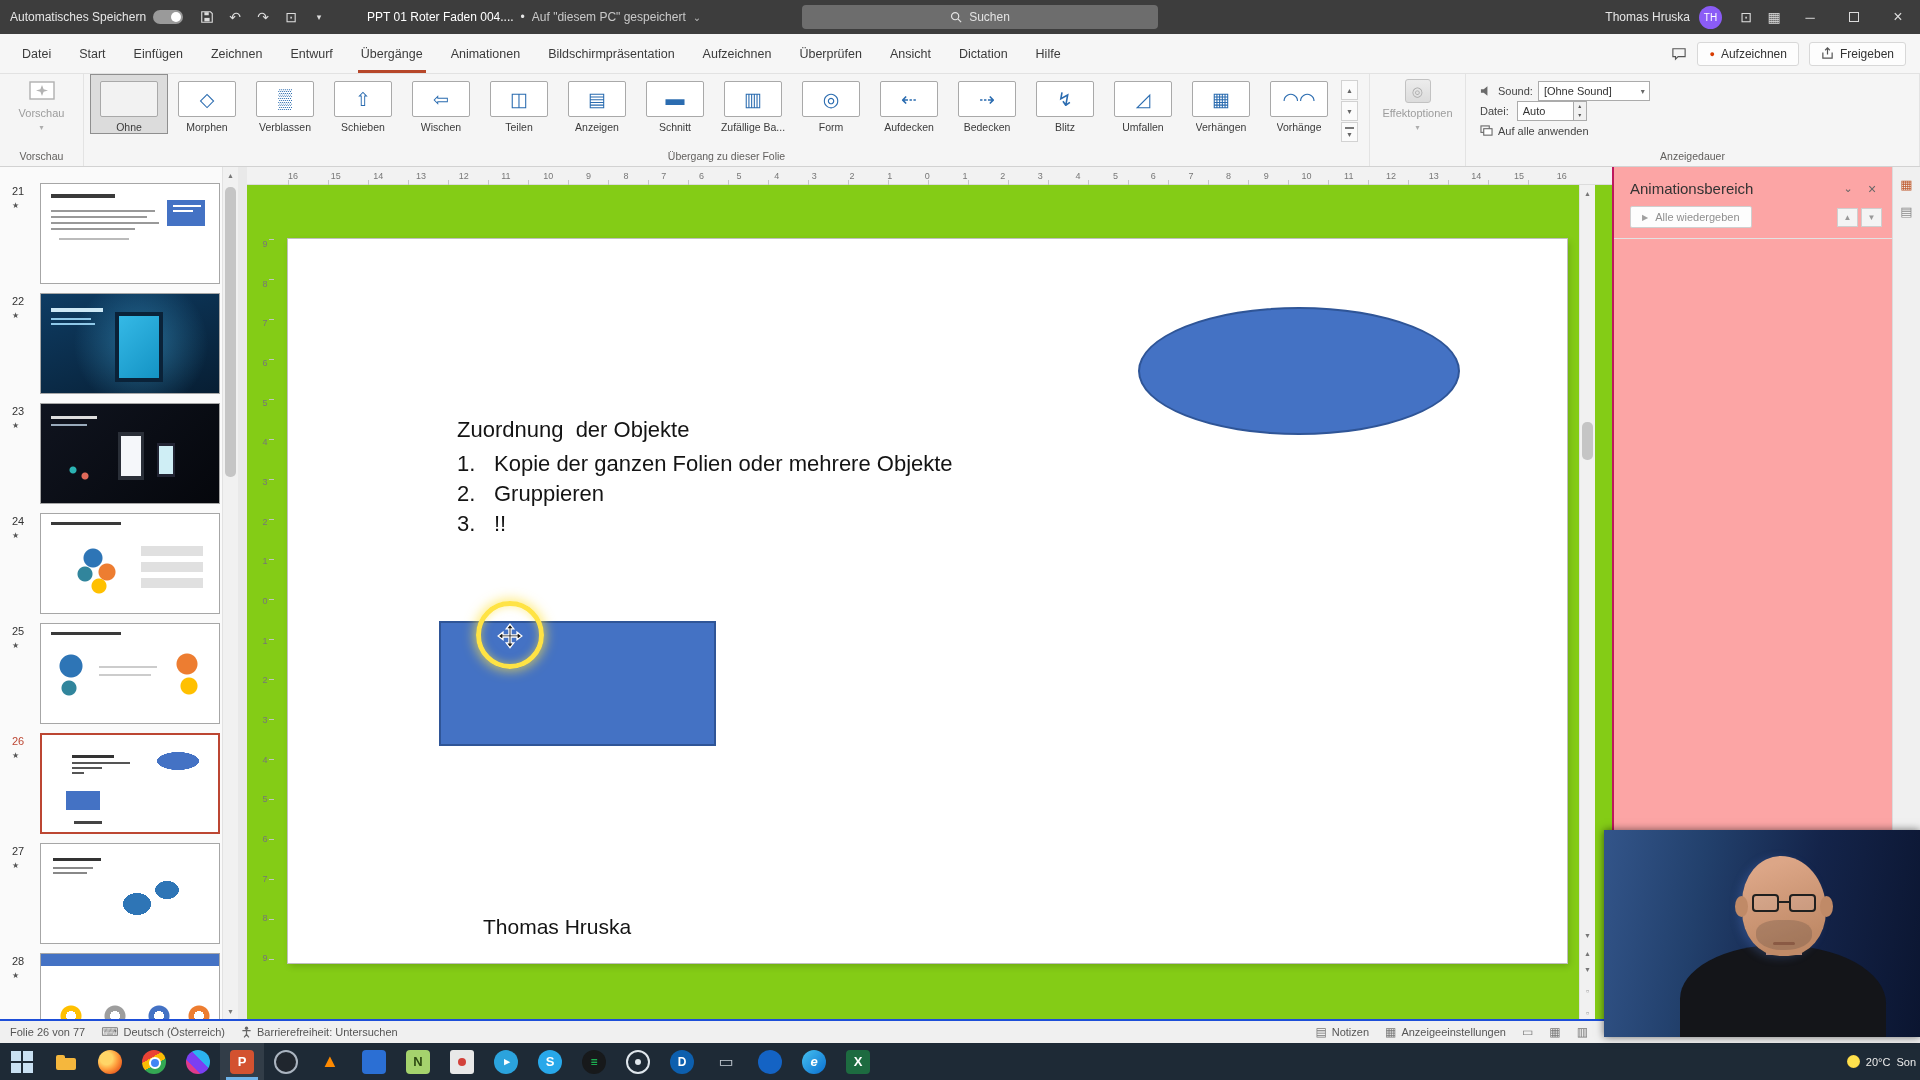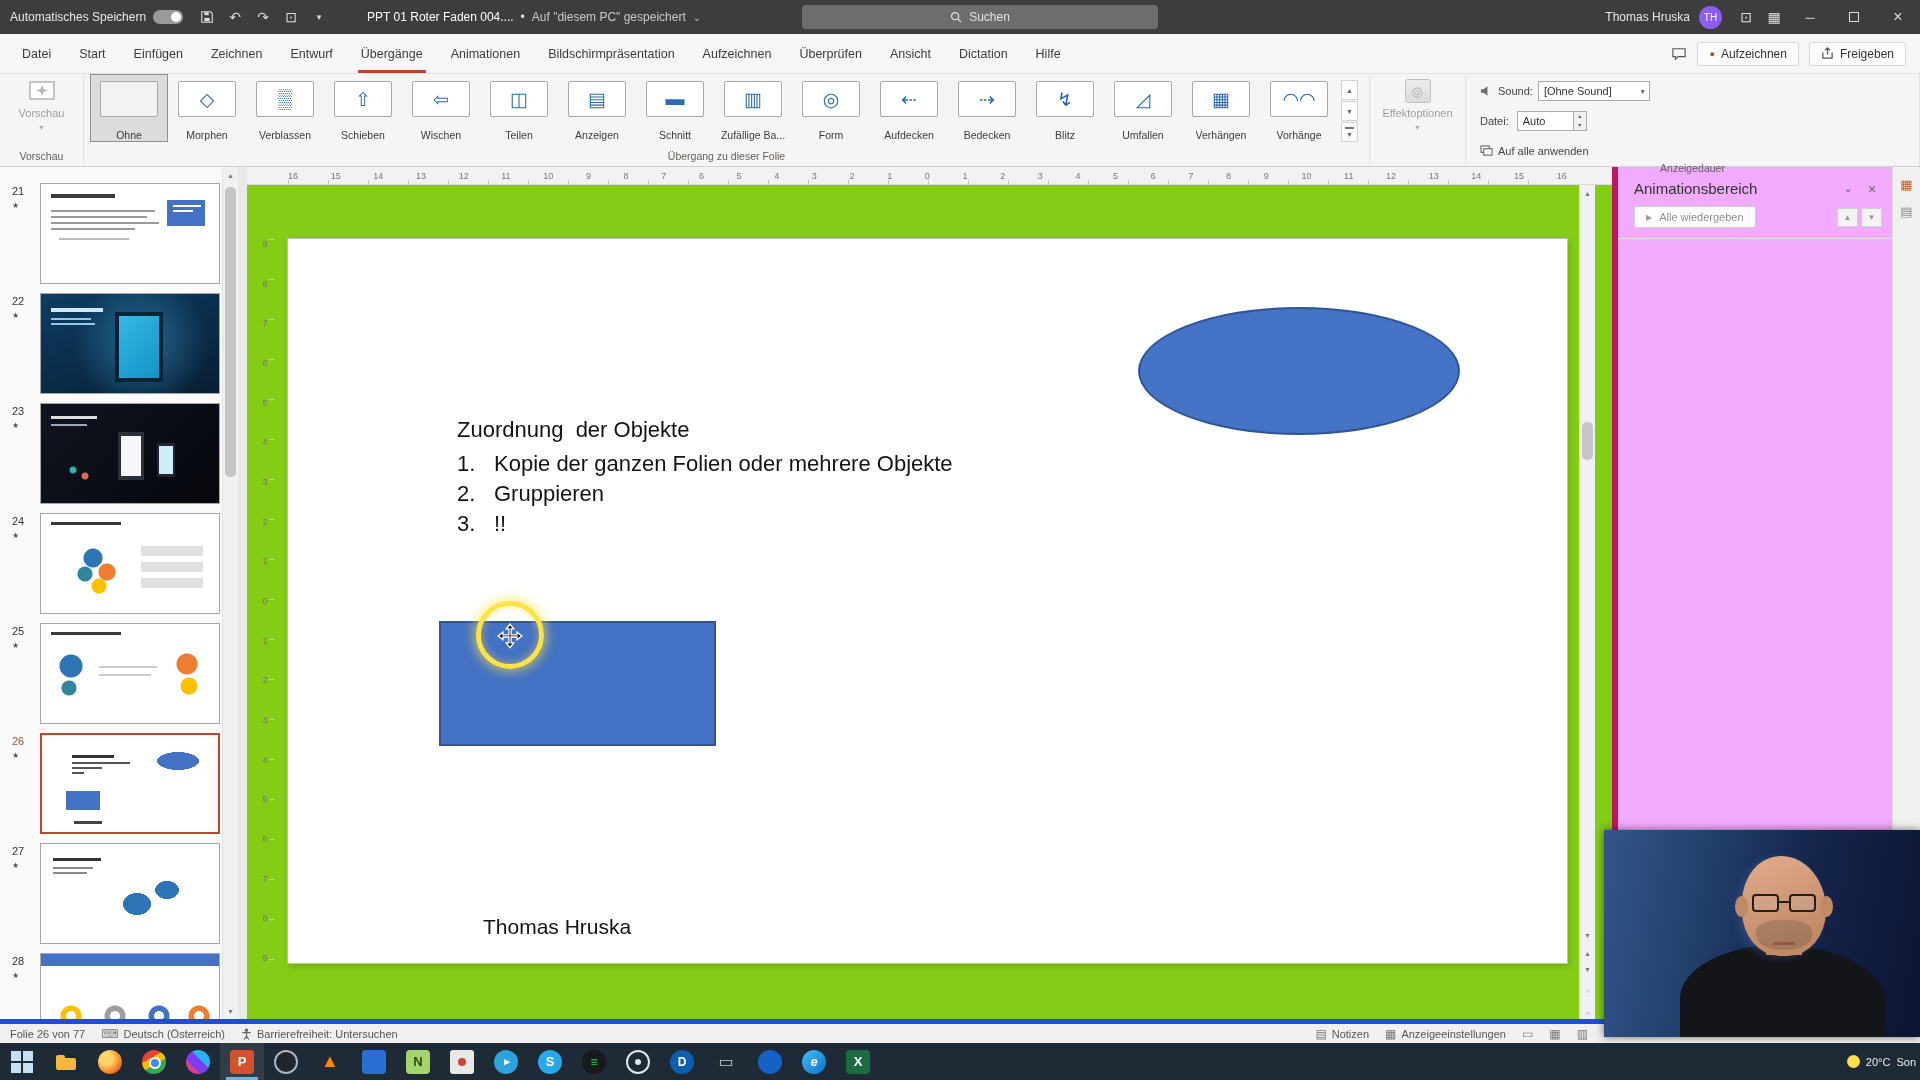--- a/index.html
+++ b/index.html
@@ -40,30 +40,30 @@
 .rg-label{height:17px;font-size:10.5px;color:#62605e;text-align:center;line-height:14px}
 .rg-preview{width:84px}
 .bigbtn{width:72px;margin:5px auto 0;display:flex;flex-direction:column;align-items:center;gap:4px;font-size:11px;color:#9c9c9c;text-align:center}
 .bigbtn .dd{font-size:8px;color:#adadad}
 .rg-gallery{width:1286px}
 #titems{display:flex;padding:0 0 0 6px}
 .titem{width:78px;display:flex;flex-direction:column;align-items:center;padding-top:6px;border:1px solid transparent}
 .titem.selected{background:#dcdcdc;border-color:#8f8f8f}
 .ticon{width:58px;height:36px;background:#fff;border:1px solid #a9a9a9;border-radius:2px;display:flex;align-items:center;justify-content:center;font-size:19px;color:#2b6cb0;overflow:hidden}
 .titem.selected .ticon{color:#9a9a9a;background:#f2f2f2}
-.tlabel{margin-top:12px;font-size:10.5px;color:#3b3b3b;max-width:76px;white-space:nowrap;overflow:hidden}
+.tlabel{margin-top:4px;font-size:10.5px;color:#3b3b3b;max-width:76px;white-space:nowrap;overflow:hidden}
 .gscroll{width:19px;margin-left:3px;display:flex;flex-direction:column;gap:1px;padding-top:6px}
 .gsbtn{width:17px;height:20px;background:#fbfbfb;border:1px solid #d2d2d2;font-size:7px;color:#666;display:flex;align-items:center;justify-content:center;position:relative}
 .gs-more::before{content:'';position:absolute;top:4px;left:3px;right:3px;height:1.5px;background:#777}
 .gs-more span{margin-top:5px}
 .rg-effect{width:96px}
 .effico{width:26px;height:24px;border:1px solid #c2c2c2;border-radius:3px;background:linear-gradient(#ececec,#dcdcdc);display:flex;align-items:center;justify-content:center;color:#a9a9a9;font-size:13px}
 .rg-timing{flex:1}
 .timing-body{display:flex;gap:30px;padding:7px 0 0 14px}
-.tcol{display:flex;flex-direction:column;gap:10px;font-size:11px;color:#444}
+.tcol{display:flex;flex-direction:column;gap:0;font-size:11px;color:#444}
 .trow{display:flex;align-items:center;gap:5px;height:20px;white-space:nowrap}
 .combo{display:flex;align-items:center;justify-content:space-between;background:#fff;border:1px solid #ababab;height:20px;padding:0 0 0 5px;font-size:11px;color:#333}
 .combo .dd{color:#666;font-size:8px;padding:0 4px}
 .spin{display:flex;flex-direction:column;width:13px;border-left:1px solid #ababab;height:18px}
 .spin span{flex:1;font-size:6px;line-height:8px;text-align:center;color:#555;background:#f1f1f1}
 .cb{width:13px;height:13px;border:1px solid #767676;background:#fff;display:inline-flex;align-items:center;justify-content:center;font-size:10px;color:#222;line-height:11px}
 .rico{display:flex;align-items:center;color:#6a6a6a}
 
 
 #thumbpanel{position:absolute;left:0;top:167px;width:238px;height:852px;background:#fafafa;overflow:hidden}
@@ -103,36 +103,36 @@
 .slitem .n{width:37px}
 #slidefooter{position:absolute;left:195px;top:676px;font-size:21px;color:#141414}
 #highlight{position:absolute;left:188px;top:362px;width:68px;height:68px;border-radius:50%;border:5px solid #ffe344;box-shadow:0 0 12px 2px rgba(255,227,68,.7),inset 0 0 8px rgba(255,227,68,.55)}
 #cursor{position:absolute;left:208px;top:384px;width:28px;height:28px}
 #cscroll{position:absolute;left:1332px;top:18px;width:16px;height:834px;background:#f1f1f1;border-left:1px solid #e0e0e0}
 .cs-thumb{position:absolute;left:2px;top:237px;width:11px;height:38px;background:#c5c5c5;border-radius:5px}
 .cs-btn{position:absolute;left:0;width:15px;height:16px;display:flex;align-items:center;justify-content:center;font-size:7px;color:#777}
 .cs-mini{position:absolute;left:0;width:15px;height:16px;display:flex;align-items:center;justify-content:center;font-size:9px;color:#9a9a9a}
 
 
-#animpane{position:absolute;left:1612px;top:167px;width:280px;height:852px;background:#f0abfc;border-left:6px solid #be185d}
+#animpane{position:absolute;left:1612px;top:167px;width:280px;height:852px;background:#fca5a5;border-left:2px solid #be185d}
 #ap-head{display:flex;align-items:center;padding:13px 8px 5px 16px}
 #ap-title{font-size:15px;color:#333;flex:1}
 .ap-ico{width:24px;text-align:center;color:#666;font-size:11px}
 #ap-toolbar{display:flex;align-items:center;padding:4px 10px 10px 16px;border-bottom:1px solid #e2e2e2}
 #ap-play{display:flex;gap:7px;align-items:center;font-size:11px;color:#8f8f8f;background:#fdfdfd;border:1px solid #cfcfcf;padding:4px 11px;border-radius:2px;white-space:nowrap}
 #ap-play .pg{font-size:8px;color:#9f9f9f}
 #ap-updown{margin-left:auto;display:flex;gap:3px}
 .ap-ud{width:21px;height:19px;border:1px solid #cfcfcf;background:#f4f4f4;color:#999;font-size:8px;display:flex;align-items:center;justify-content:center}
 
 
 #rightstrip{position:absolute;left:1892px;top:167px;width:28px;height:852px;background:#f0f0f0;border-left:1px solid #dcdcdc;display:flex;flex-direction:column;align-items:center;gap:12px;padding-top:10px}
 .rs-ico{font-size:13px}
 
 
-#statusbar{position:absolute;left:0;top:1019px;width:1920px;height:24px;background:#f0f0f0;border-top:5px solid #1d4ed8;display:flex;align-items:center;font-size:11px;color:#555}
+#statusbar{position:absolute;left:0;top:1019px;width:1920px;height:24px;background:#f0f0f0;border-top:2px solid #1d4ed8;display:flex;align-items:center;font-size:11px;color:#555}
 #sb-left{display:flex;align-items:center;gap:16px;padding-left:10px;white-space:nowrap}
 .sb-item{display:flex;align-items:center;gap:5px}
 #sb-right{margin-left:auto;display:flex;align-items:center;gap:16px;padding-right:332px;white-space:nowrap}
 .sb-vico{color:#777;font-size:12px}
 
 
 #taskbar{position:absolute;left:0;top:1043px;width:1920px;height:37px;background:#1e2a36;display:flex;align-items:stretch;z-index:20}
 .tb-item{width:44px;display:flex;align-items:center;justify-content:center;position:relative;flex:none}
 .tb-item.active{background:rgba(255,255,255,.09)}
 .tb-item.active::after{content:'';position:absolute;left:6px;right:6px;bottom:0;height:3px;background:#6fb3e8}

